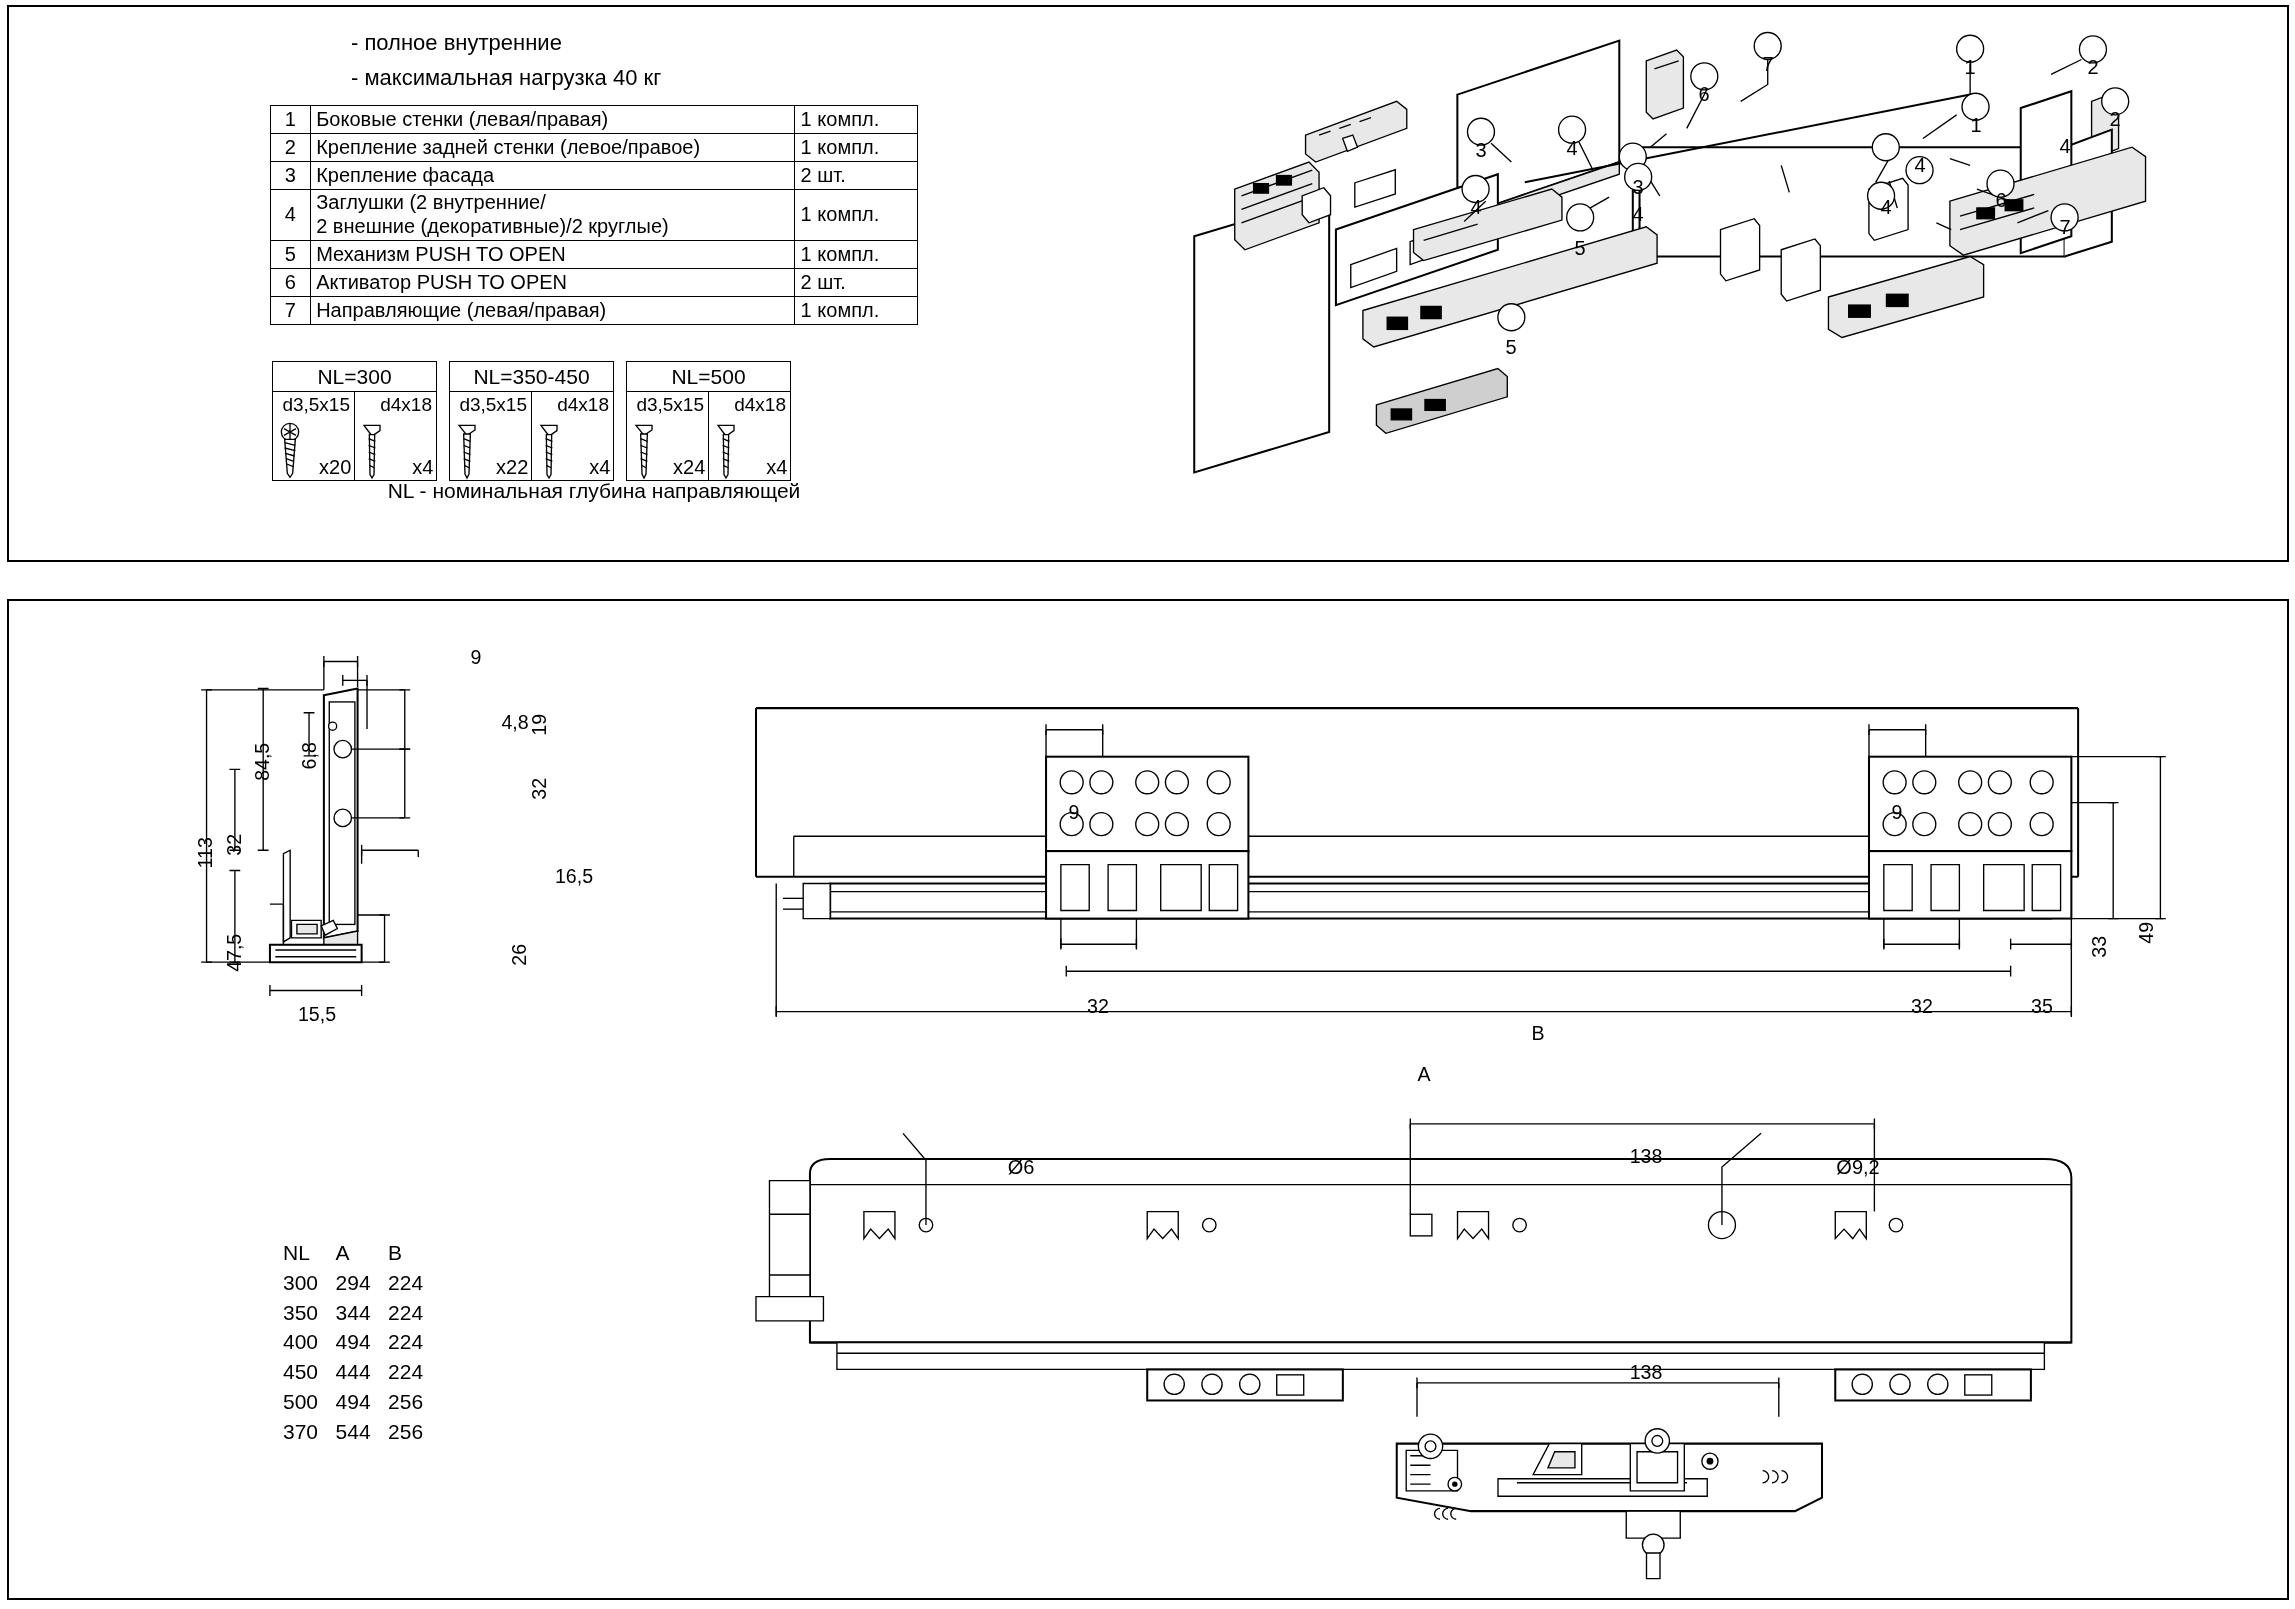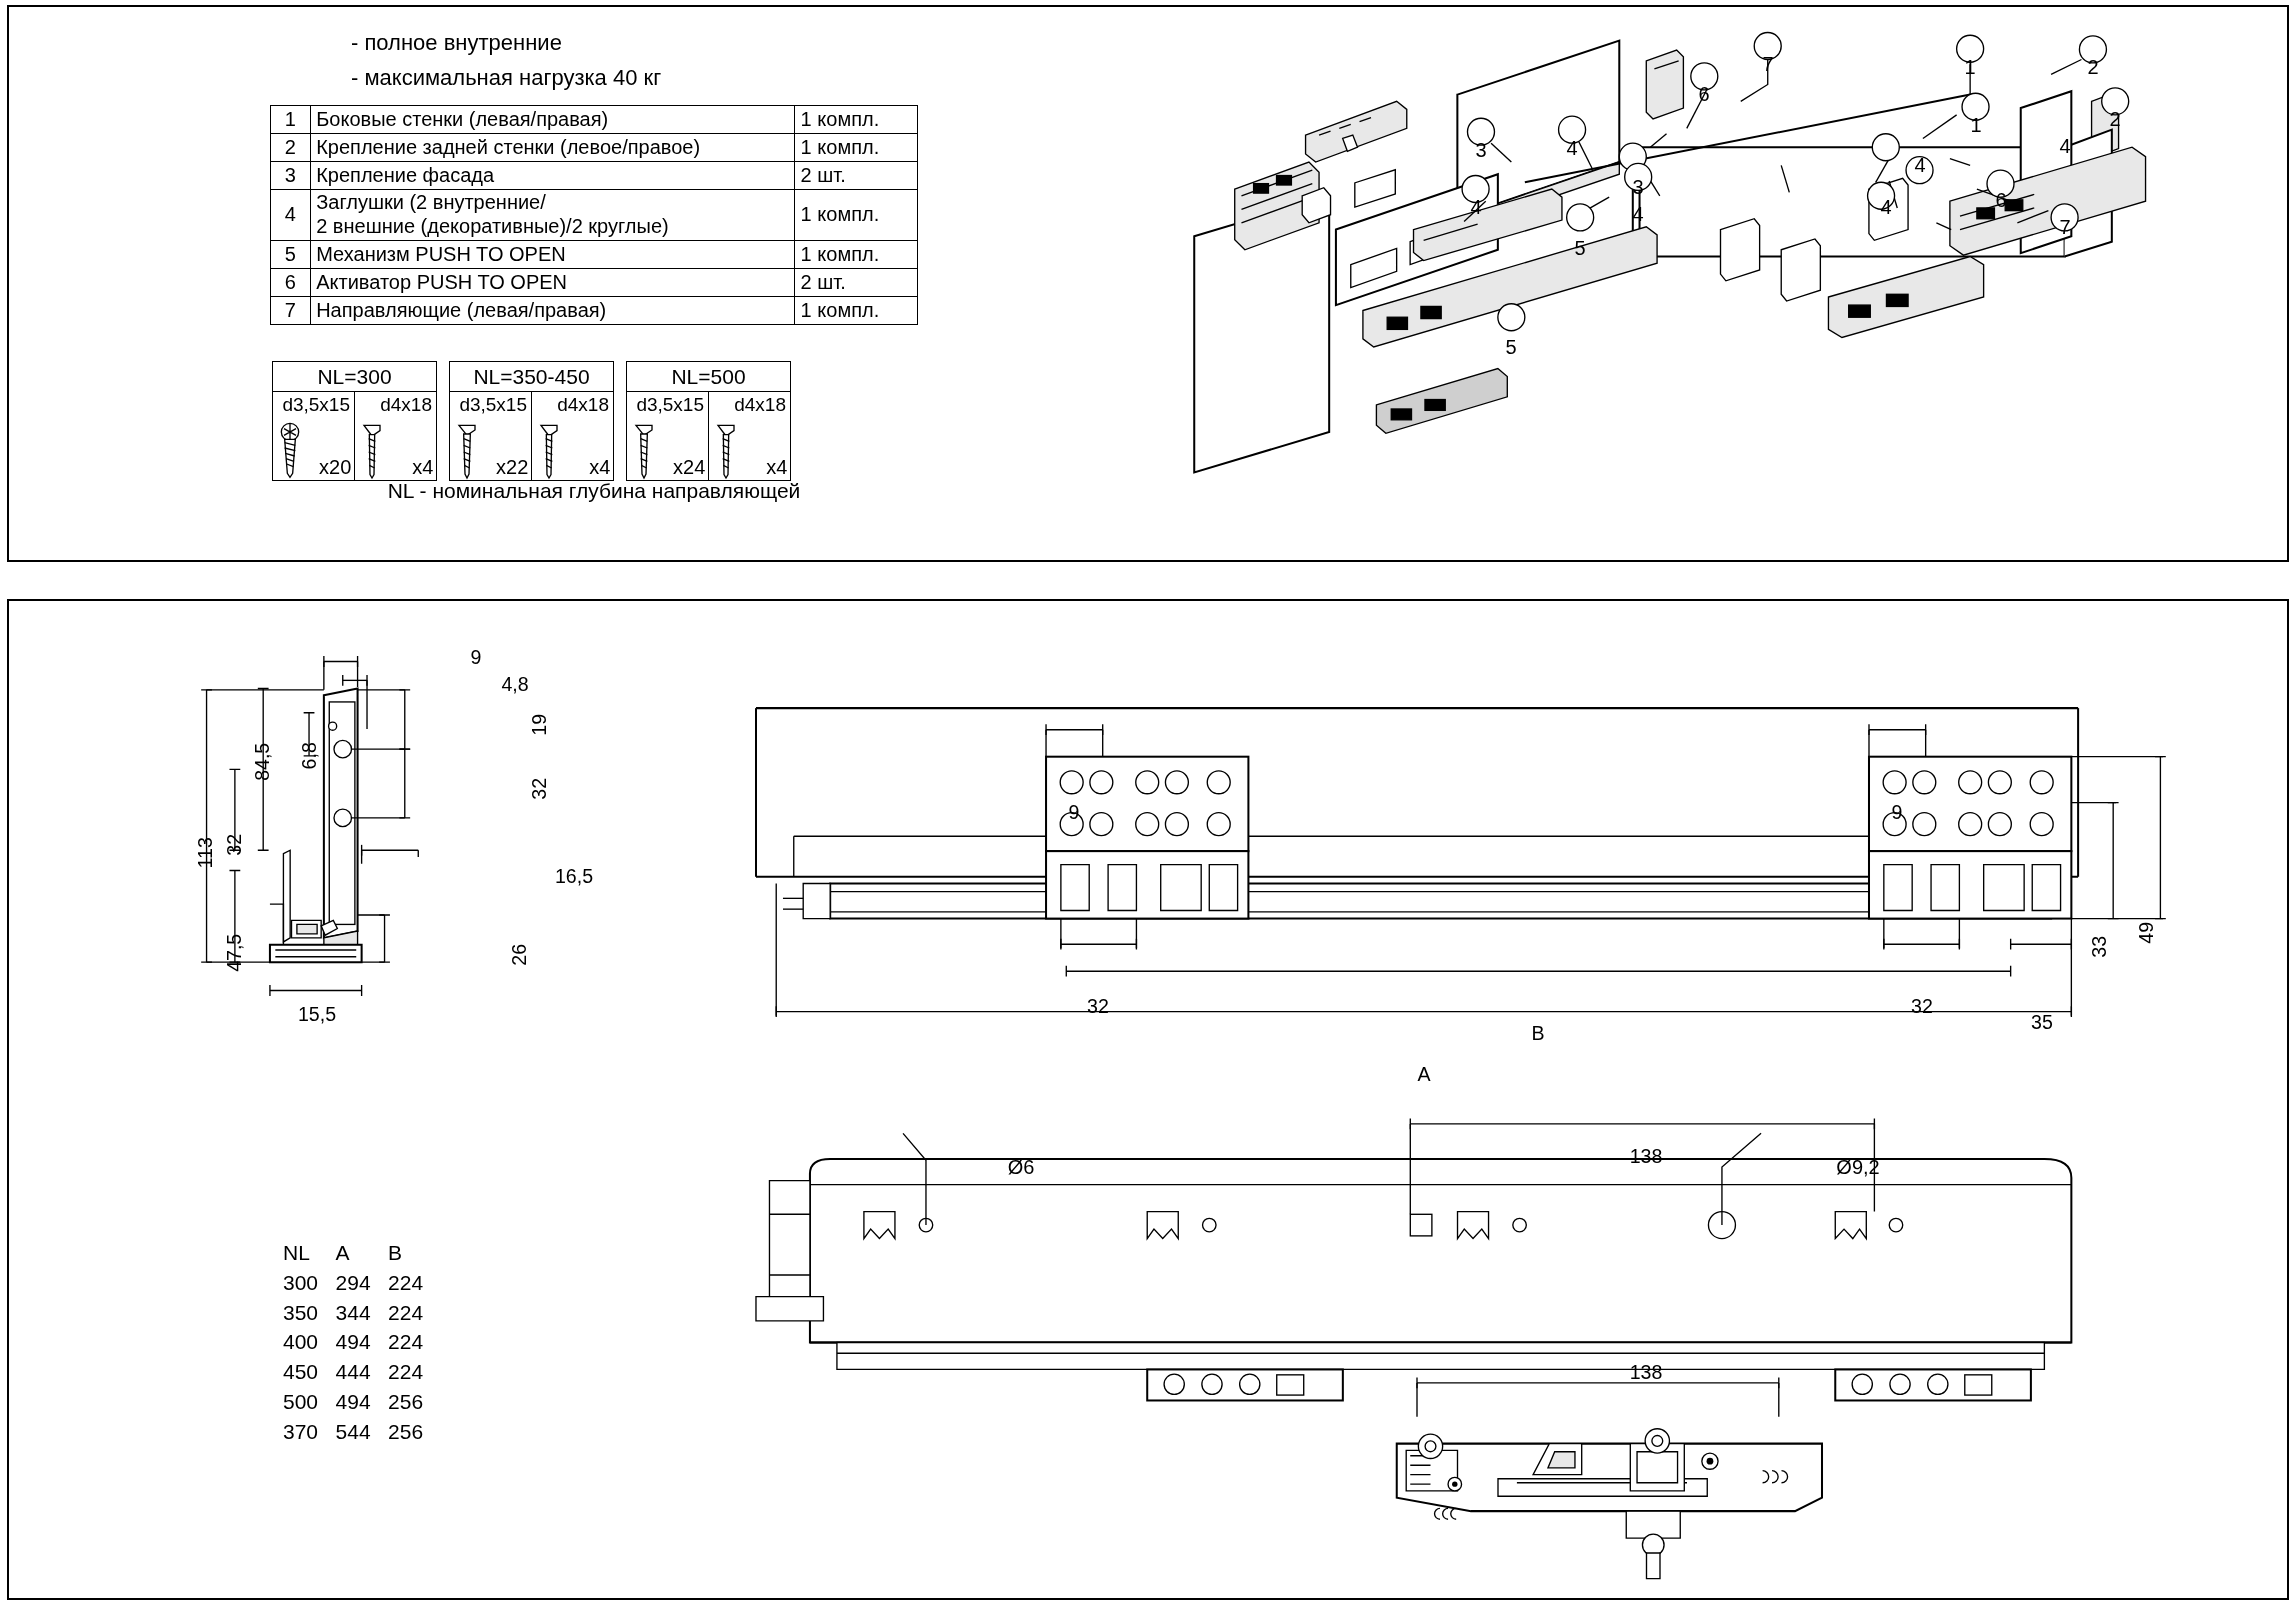--- a/index.html
+++ b/index.html
@@ -400,21 +400,21 @@
       <path d="M290 466 L256 466 M290 396 L250 396"></path>
     </g>
   </svg>
 
   <div>
     <div class="t dim rot c" style="left:206px;top:843px;transform:translateX(-50%) rotate(-90deg);">113</div>
     <div class="t dim rot c" style="left:263px;top:752px;transform:translateX(-50%) rotate(-90deg);">84,5</div>
     <div class="t dim rot c" style="left:235px;top:835px;transform:translateX(-50%) rotate(-90deg);">32</div>
     <div class="t dim rot c" style="left:235px;top:943px;transform:translateX(-50%) rotate(-90deg);">47,5</div>
     <div class="t dim c" style="left:476px;top:648px;">9</div>
-    <div class="t dim c" style="left:515px;top:675px;">4,8</div>
+    <div class="t dim c" style="left:515px;top:713px;">4,8</div>
     <div class="t dim rot c" style="left:310px;top:746px;transform:translateX(-50%) rotate(-90deg);">6,8</div>
     <div class="t dim rot c" style="left:540px;top:715px;transform:translateX(-50%) rotate(-90deg);">19</div>
     <div class="t dim rot c" style="left:540px;top:779px;transform:translateX(-50%) rotate(-90deg);">32</div>
     <div class="t dim c" style="left:574px;top:867px;">16,5</div>
     <div class="t dim rot c" style="left:520px;top:945px;transform:translateX(-50%) rotate(-90deg);">26</div>
     <div class="t dim c" style="left:317px;top:1005px;">15,5</div>
   </div>
 
   <svg style="position:absolute;left:729px;top:681px;" width="1511" height="432" viewBox="0 0 2240 640">
 
@@ -506,21 +506,21 @@
         <path d="M2114 112 L2130 112 M2114 352 L2130 352"></path>
       <path d="M1990 112 L2126 112 M1990 352 L2126 352"></path>
     </g>
   </svg>
 
   <div>
     <div class="t dim c" style="left:1074px;top:803px;">9</div>
     <div class="t dim c" style="left:1897px;top:803px;">9</div>
     <div class="t dim c" style="left:1098px;top:997px;">32</div>
     <div class="t dim c" style="left:1922px;top:997px;">32</div>
-    <div class="t dim c" style="left:2042px;top:997px;margin-top:16px;">35</div>
+    <div class="t dim c" style="left:2042px;top:997px;">35</div>
     <div class="t dim c" style="left:1538px;top:1024px;">B</div>
     <div class="t dim c" style="left:1424px;top:1065px;">A</div>
     <div class="t dim rot c" style="left:2100px;top:937px;transform:translateX(-50%) rotate(-90deg);">33</div>
     <div class="t dim rot c" style="left:2147px;top:923px;transform:translateX(-50%) rotate(-90deg);">49</div>
   </div>
 
   <svg style="position:absolute;left:729px;top:1140px;" width="1511" height="297" viewBox="0 0 2240 440">
 
     <path d="M120 50 Q120 28 150 28 L1950 28 Q1990 28 1990 56 L1990 300 L120 300 Z" class="ln med fillw"></path>
     <path d="M120 66 L1990 66" class="ln thin"></path>

